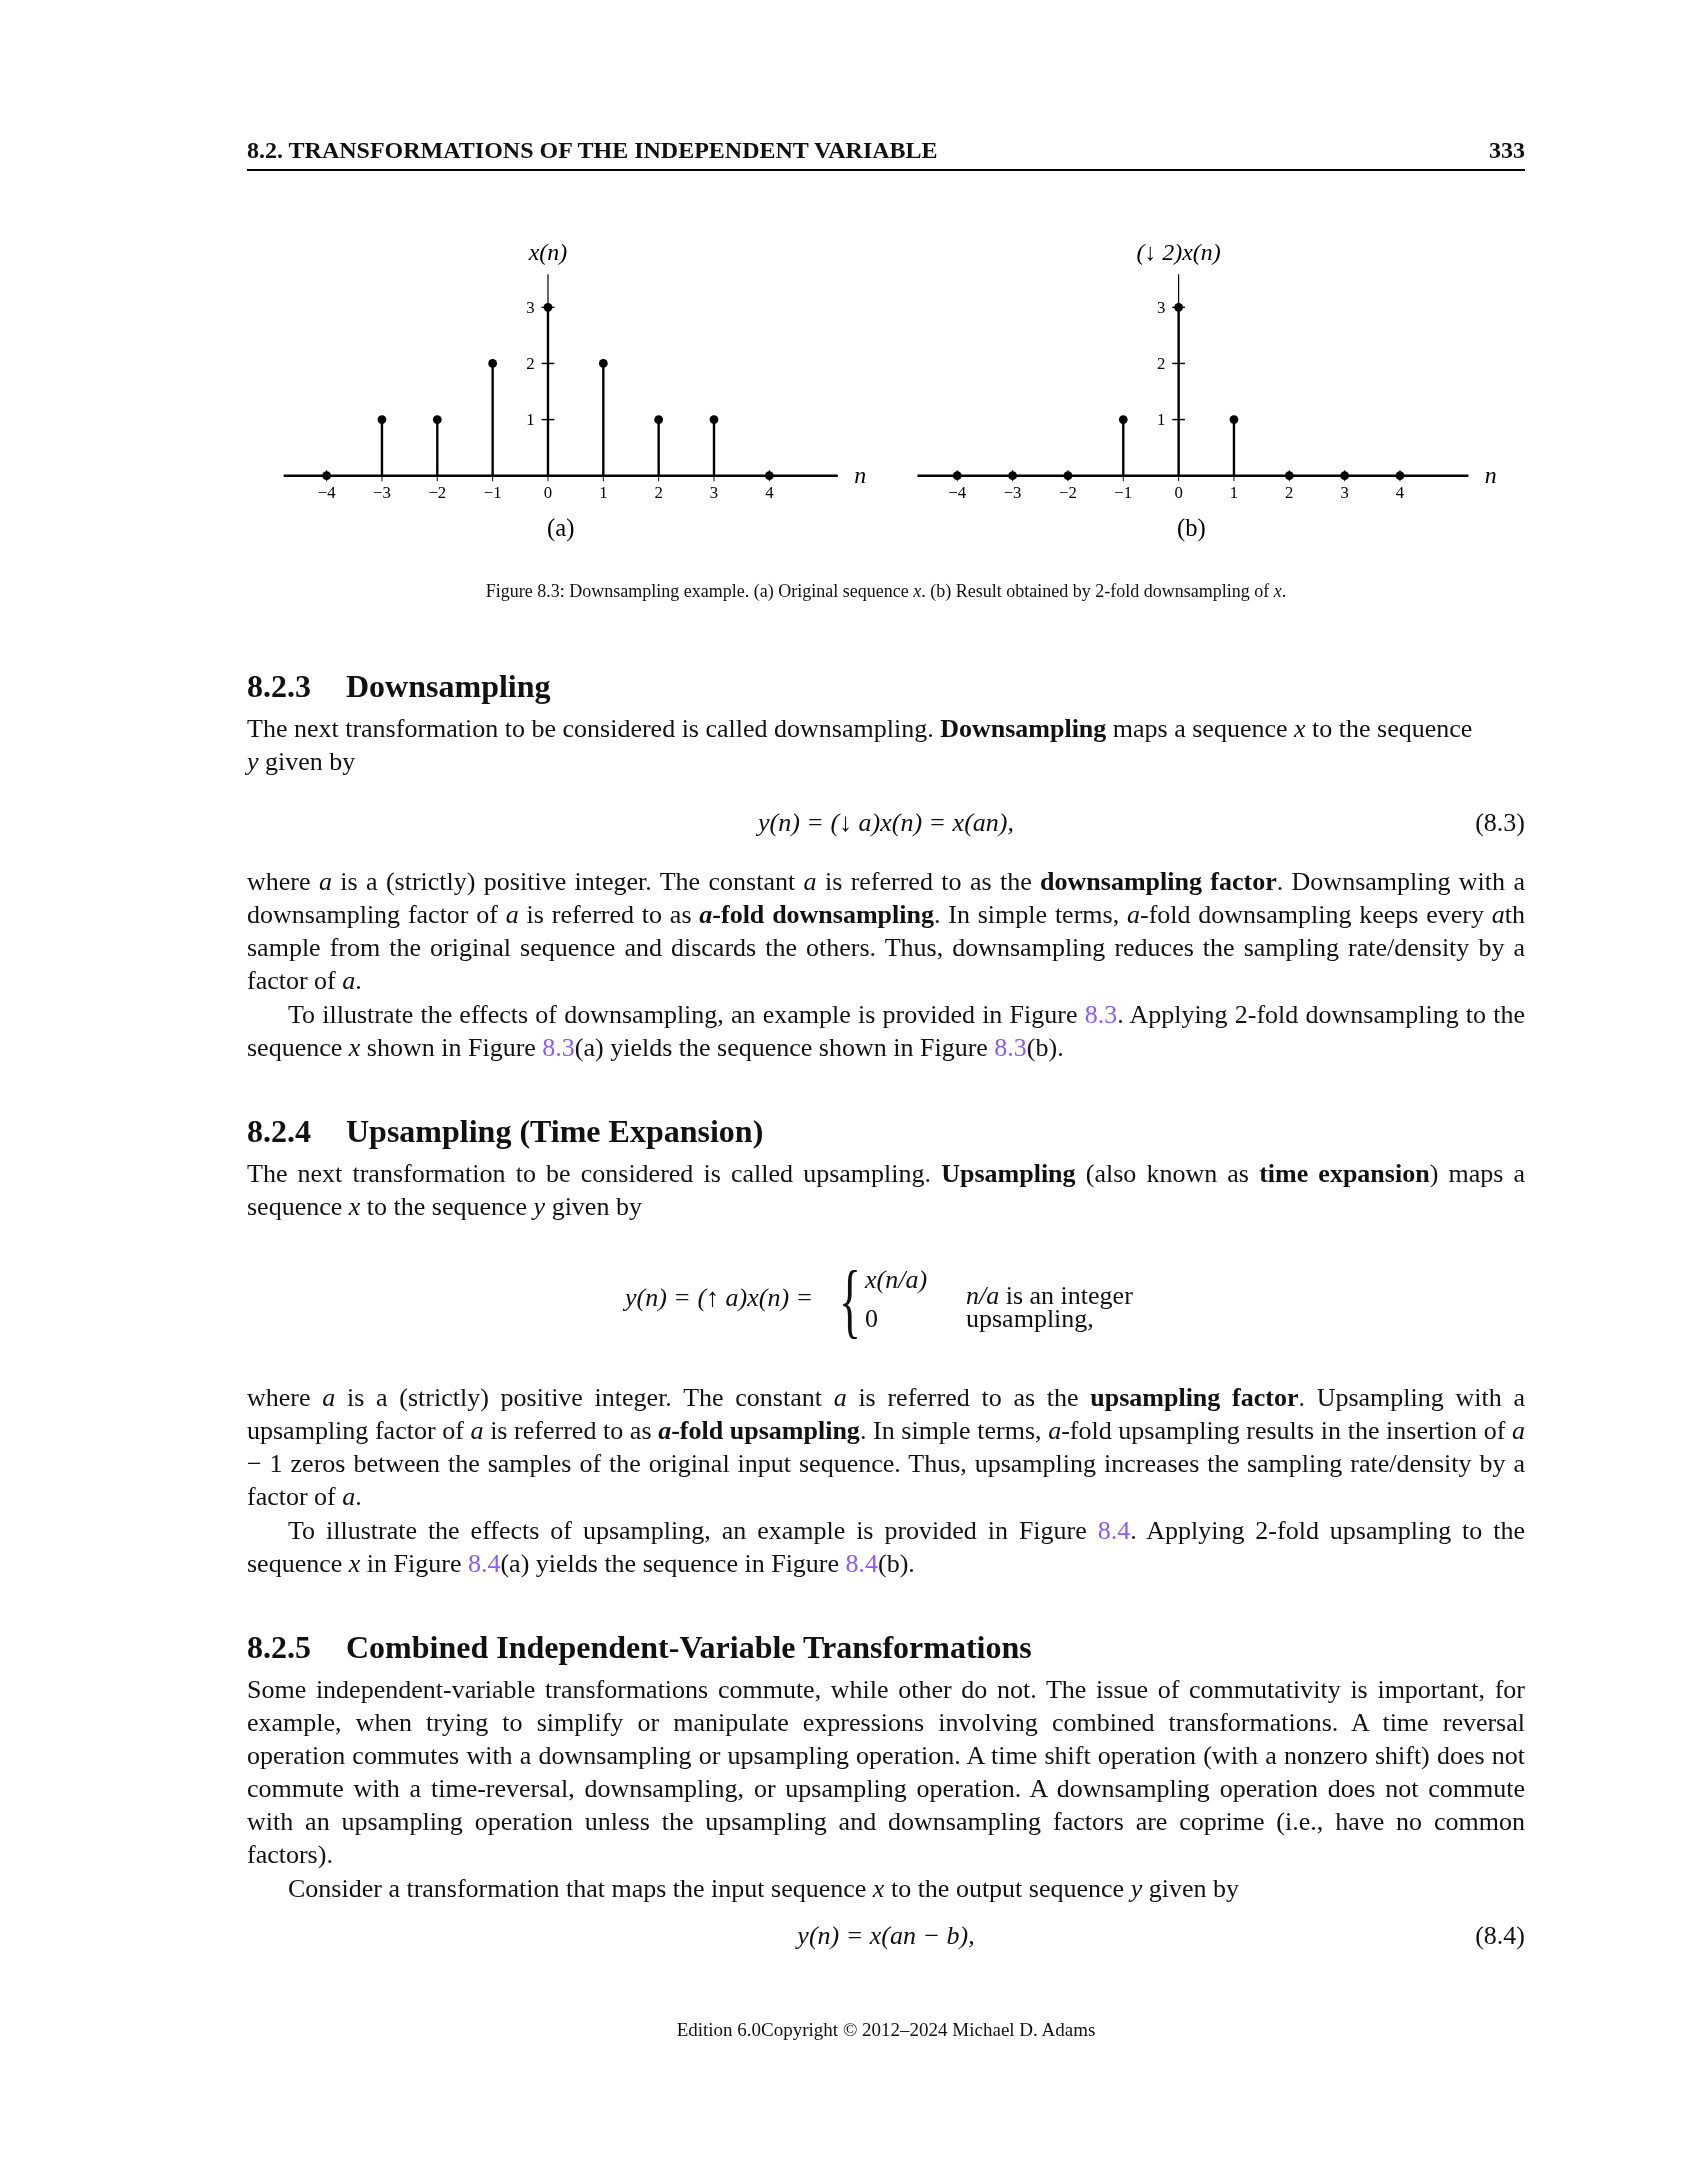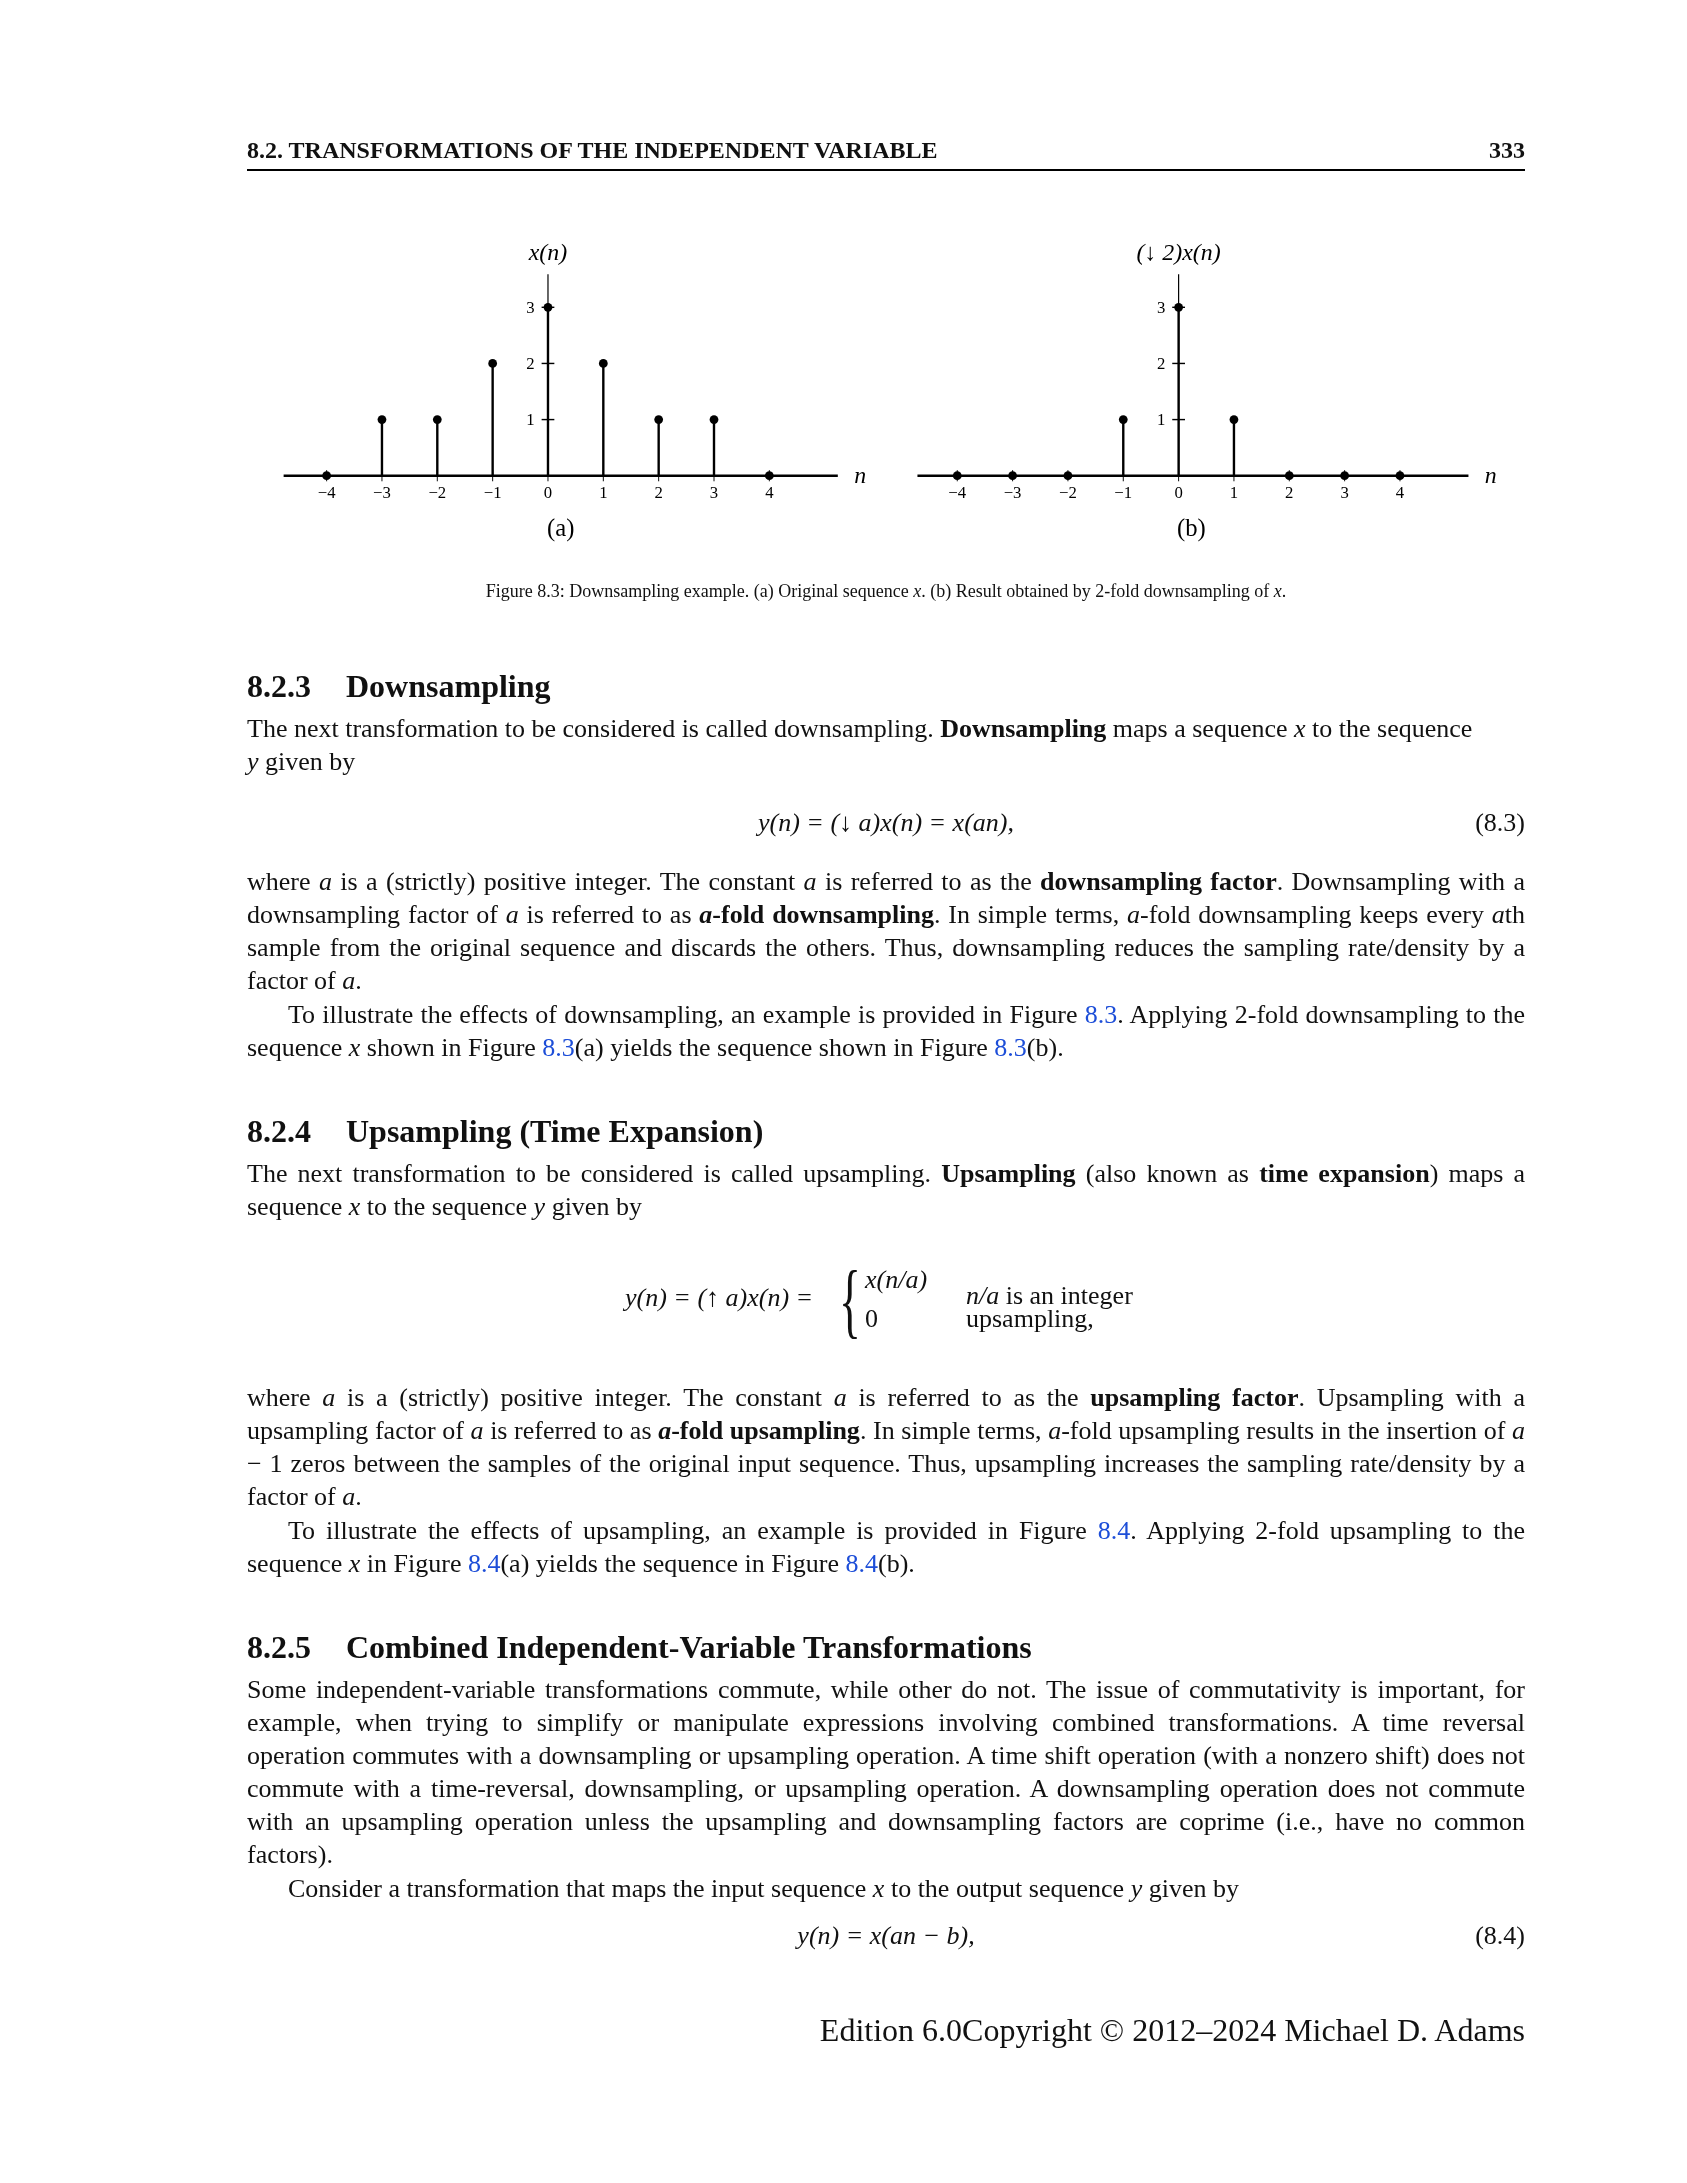--- a/index.html
+++ b/index.html
@@ -30,31 +30,31 @@
     text-align: justify;
   }
   .para.indent { text-indent: 41px; }
   .equation {
     position: absolute; left: 0; width: 1278px; font-size: 26px; line-height: 33px;
   }
   .equation .eq-body { position: absolute; left: 0; width: 1278px; text-align: center; font-style: italic; }
   .equation .eq-num { position: absolute; right: 0; font-style: normal; }
   i, .it { font-style: italic; }
   b { font-weight: bold; }
-  .ref { color: #1d4ed8; }
+  .ref { color: #8b5cf6; }
   .cases { position: absolute; top: 1259px; left: 0; width: 1278px; height: 88px; font-size: 26px; }
   .cases .lhs { position: absolute; left: 378px; top: 24px; font-style: italic; }
   .cases .brace { position: absolute; left: 592px; top: -3.2px; font-size: 83px; line-height: 88px; transform: scaleX(0.55); transform-origin: left; font-style: normal; }
   .cases .row1v { position: absolute; left: 618px; top: 6.4px; font-style: italic; }
   .cases .row2v { position: absolute; left: 618px; top: 45px; }
   .cases .row1c { position: absolute; left: 719px; top: 22px; }
   .cases .row2c { position: absolute; left: 719px; top: 45px; }
   .footer {
-    position: absolute; top: 2014px; left: 0; width: 1278px; font-size: 32px; line-height: 32px;
-    display: flex; justify-content: flex-end;
+    position: absolute; top: 2014px; left: 0; width: 1278px; font-size: 19px; line-height: 32px;
+    display: flex; justify-content: center;
   }
   svg text { font-family: "Liberation Serif", "DejaVu Serif", serif; }
 </style>
 </head>
 <body>
 
 <div class="page">
 
   <div class="running-head">
     <span>8.2.  TRANSFORMATIONS OF THE INDEPENDENT VARIABLE</span>

